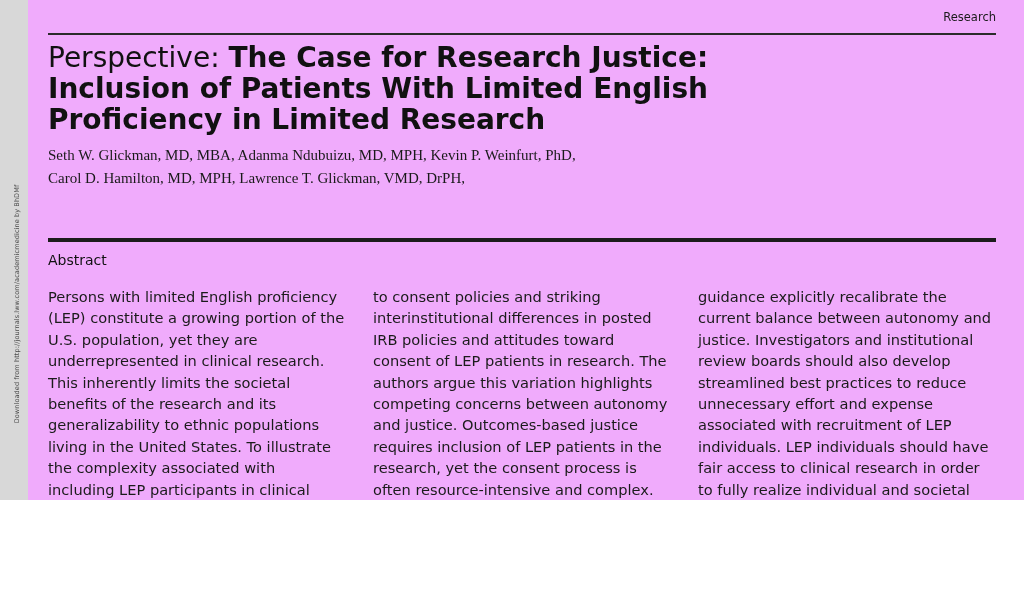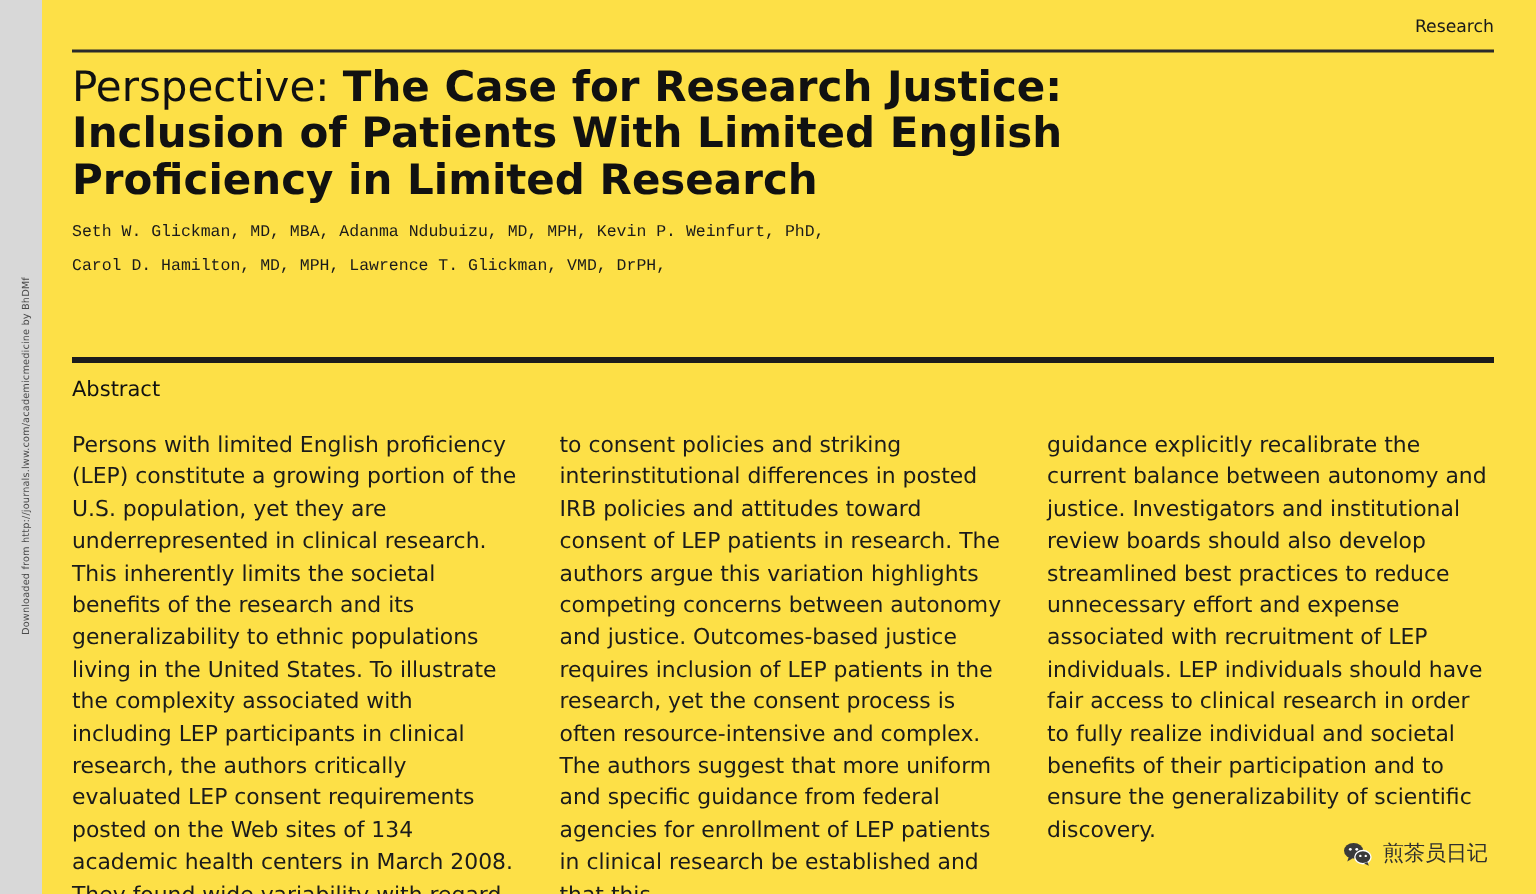--- a/index.html
+++ b/index.html
@@ -6,22 +6,22 @@
     margin: 0;
     padding: 0;
     background: #ffffff;
   }
   body {
     font-family: "DejaVu Sans", sans-serif;
   }
   #page {
     position: relative;
     width: 1024px;
-    height: 596px;
-    background: #fde047;
+    height: 500px;
+    background: #f0abfc;
     overflow: hidden;
   }
   
   .left-strip {
     position: absolute;
     left: 0;
     top: 0;
     width: 28px;
     height: 596px;
     background: #d9d9d9;
@@ -84,22 +84,22 @@
     line-height: 31px;
     color: #111111;
     font-weight: 400;
     margin: 0;
   }
   .title .bold {
     font-weight: 700;
   }
   .authors {
     margin-top: 9px;
-    font-family: Liberation Mono, monospace;
-    font-size: 11px;
+    font-family: Liberation Serif, serif;
+    font-size: 15px;
     line-height: 22.5px;
     color: #1a1a1a;
   }
   .rule-mid {
     position: absolute;
     left: 20px;
     top: 238px;
     width: 948px;
     height: 4px;
     background: #1c1c1c;

